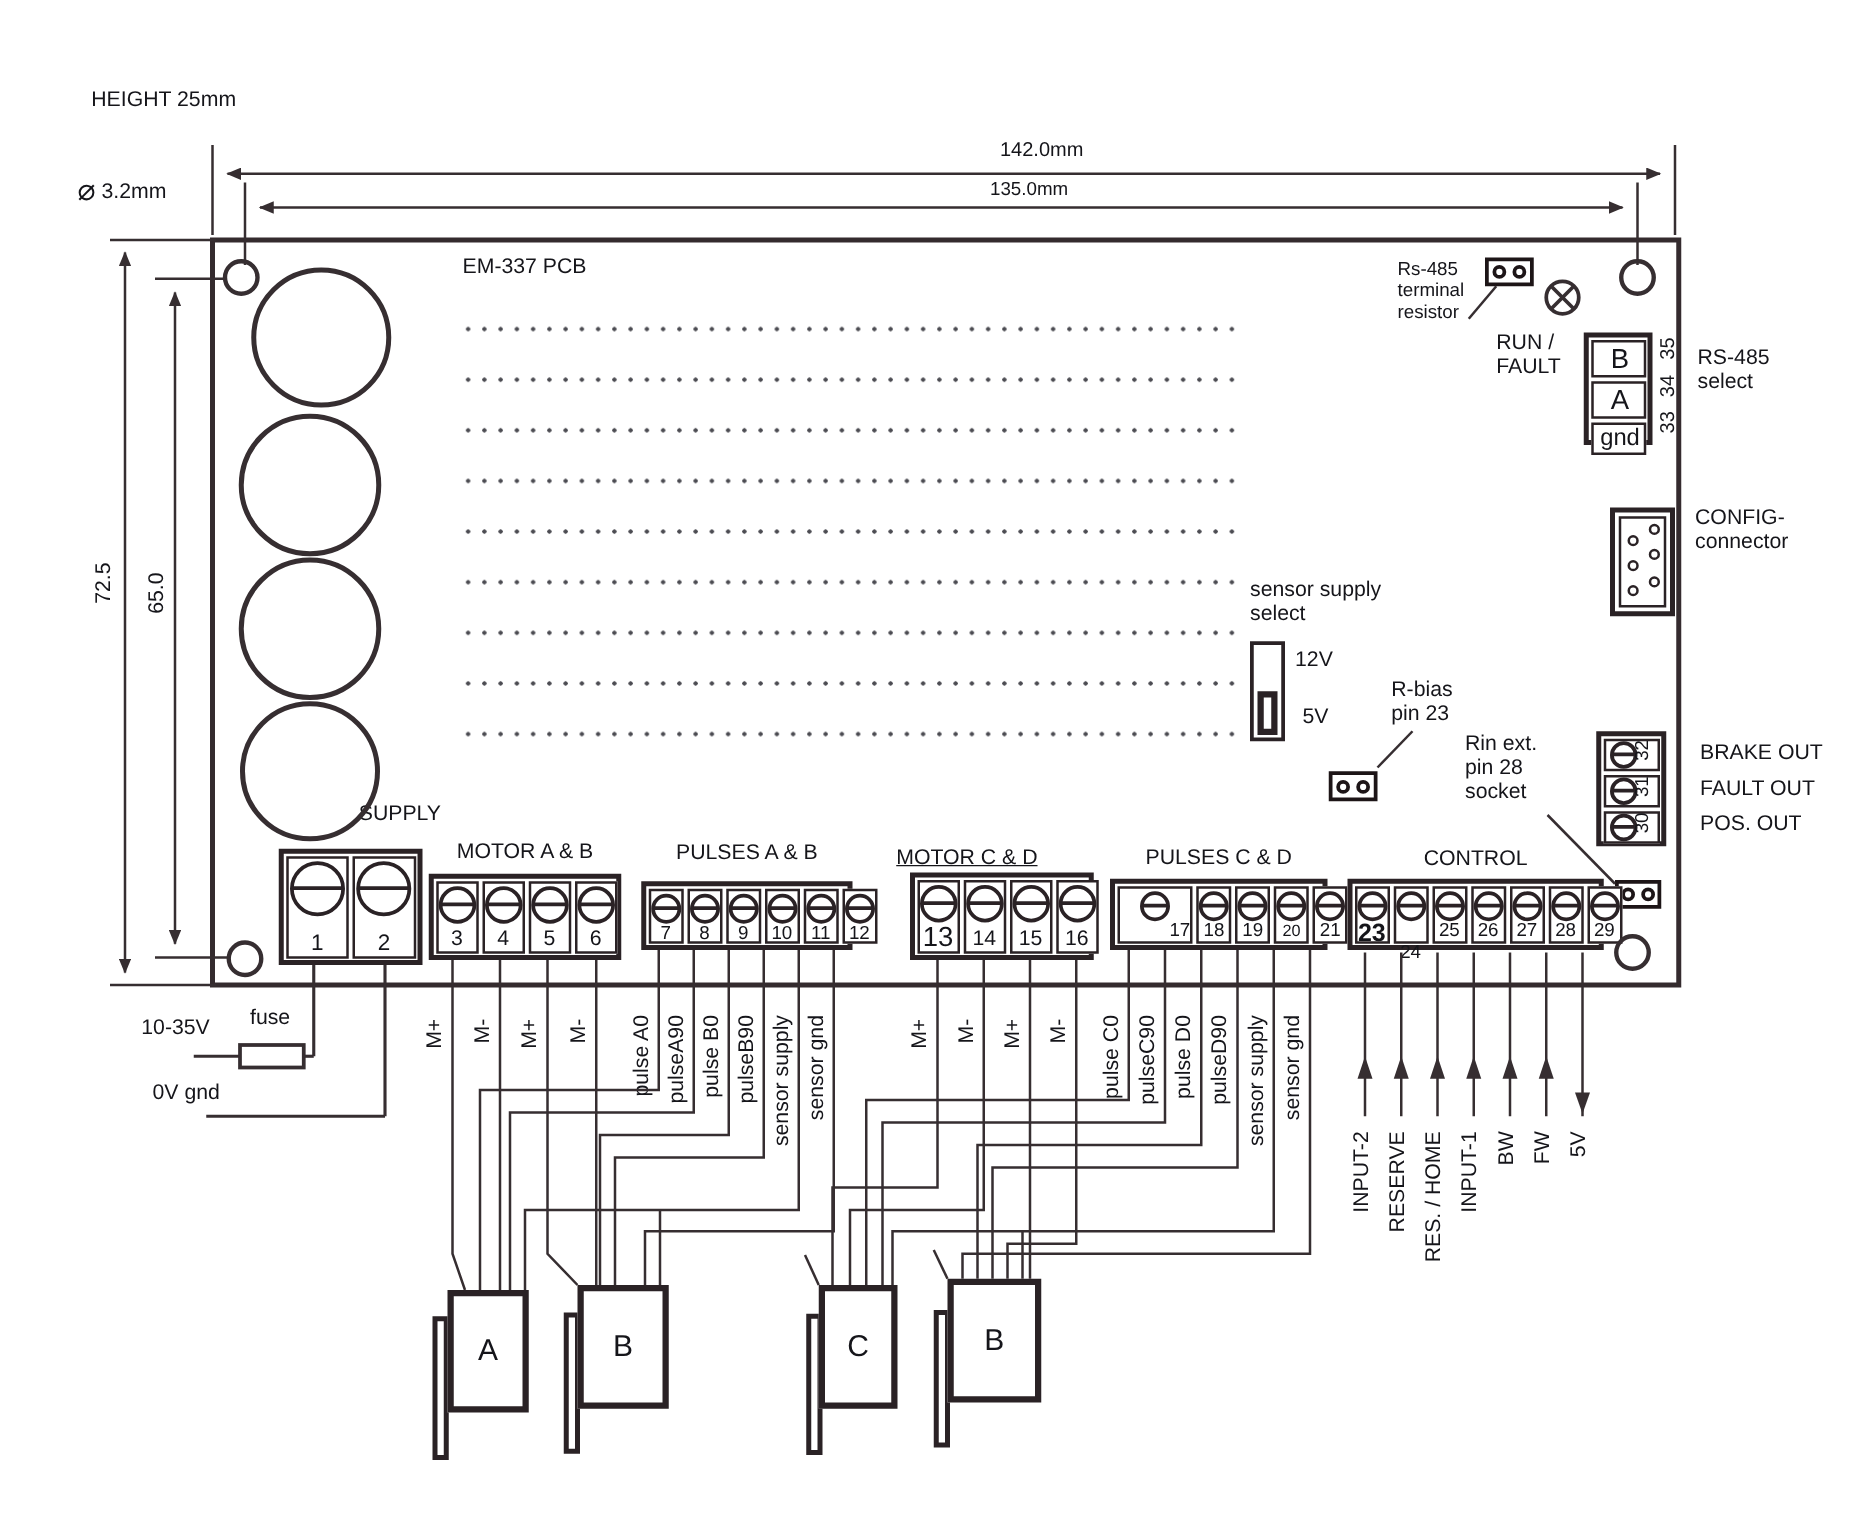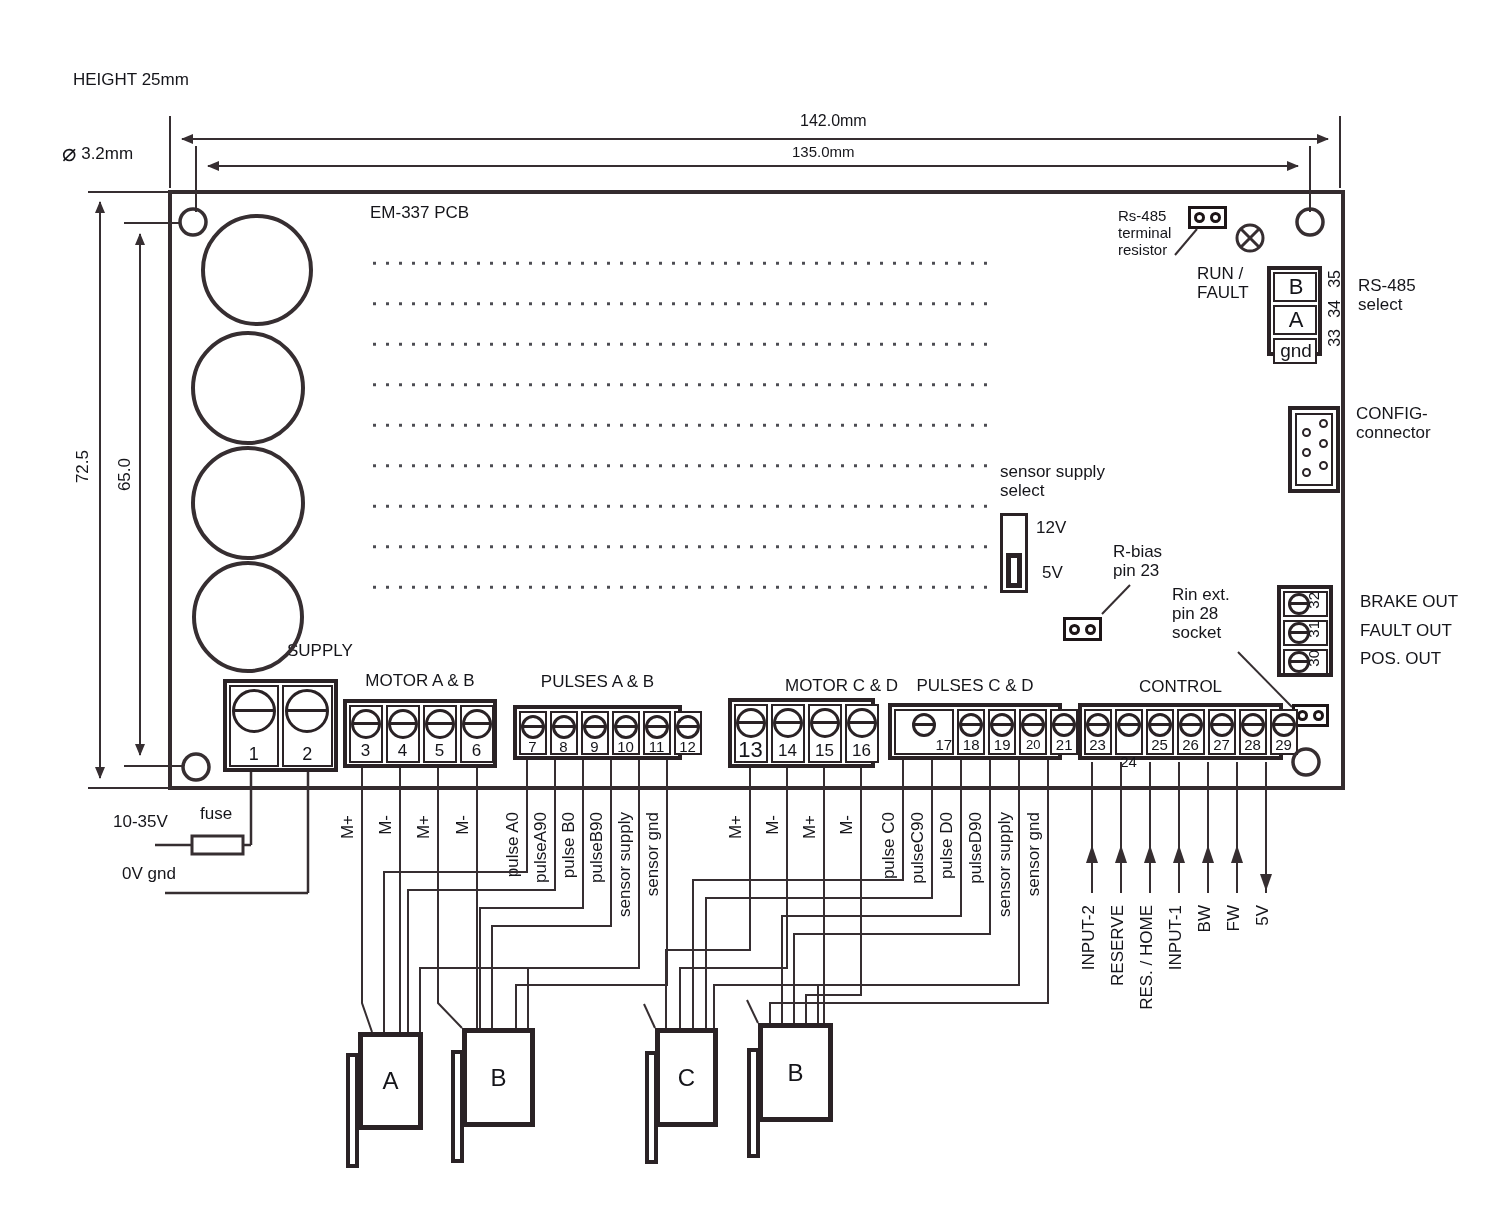--- a/index.html
+++ b/index.html
@@ -200,21 +200,21 @@
         </div>
         <div class="tcell">
           <span class="screw" style="height: 24px; width: 24px;"></span>
           <div class="pnum" style="font-size: 15px;">11</div>
         </div>
         <div class="tcell">
           <span class="screw" style="height: 24px; width: 24px;"></span>
           <div class="pnum" style="font-size: 15px;">12</div>
         </div>
       </div>
-      <div class="btitle" style="left: 768px; top: 676px; width: 147px;">MOTOR C &amp; D</div>
+      <div class="btitle" style="left: 700px; top: 676px; width: 147px; text-decoration: underline;">MOTOR C &amp; D</div>
       <div class="tblock" style="left: 728px; top: 698px; width: 147px; height: 70px;">
         <div class="tcell">
           <span class="screw" style="height: 30px; width: 30px;"></span>
           <div class="pnum" style="font-size: 22px;">13</div>
         </div>
         <div class="tcell">
           <span class="screw" style="height: 30px; width: 30px;"></span>
           <div class="pnum" style="font-size: 17px;">14</div>
         </div>
         <div class="tcell">
@@ -250,21 +250,21 @@
         </div>
         <div class="tcell">
           <span class="screw" style="height: 24px; width: 24px;"></span>
           <div class="pnum" style="font-size: 15px;">22</div>
         </div>
       </div>
       <div class="btitle" style="left: 1078px; top: 677px; width: 205px;">CONTROL</div>
       <div class="tblock" style="left: 1078px; top: 703px; width: 205px; height: 57px;">
         <div class="tcell">
           <span class="screw" style="height: 24px; width: 24px;"></span>
-          <div class="pnum" style="font-size: 15px;">23</div>
+          <div class="pnum" style="font-size: 20px; font-weight: bold;">23</div>
         </div>
         <div class="tcell">
           <span class="screw" style="height: 24px; width: 24px;"></span>
           <div class="pnum" style="font-size: 15px; margin-top: 17px;">24</div>
         </div>
         <div class="tcell">
           <span class="screw" style="height: 24px; width: 24px;"></span>
           <div class="pnum" style="font-size: 15px;">25</div>
         </div>
         <div class="tcell">

